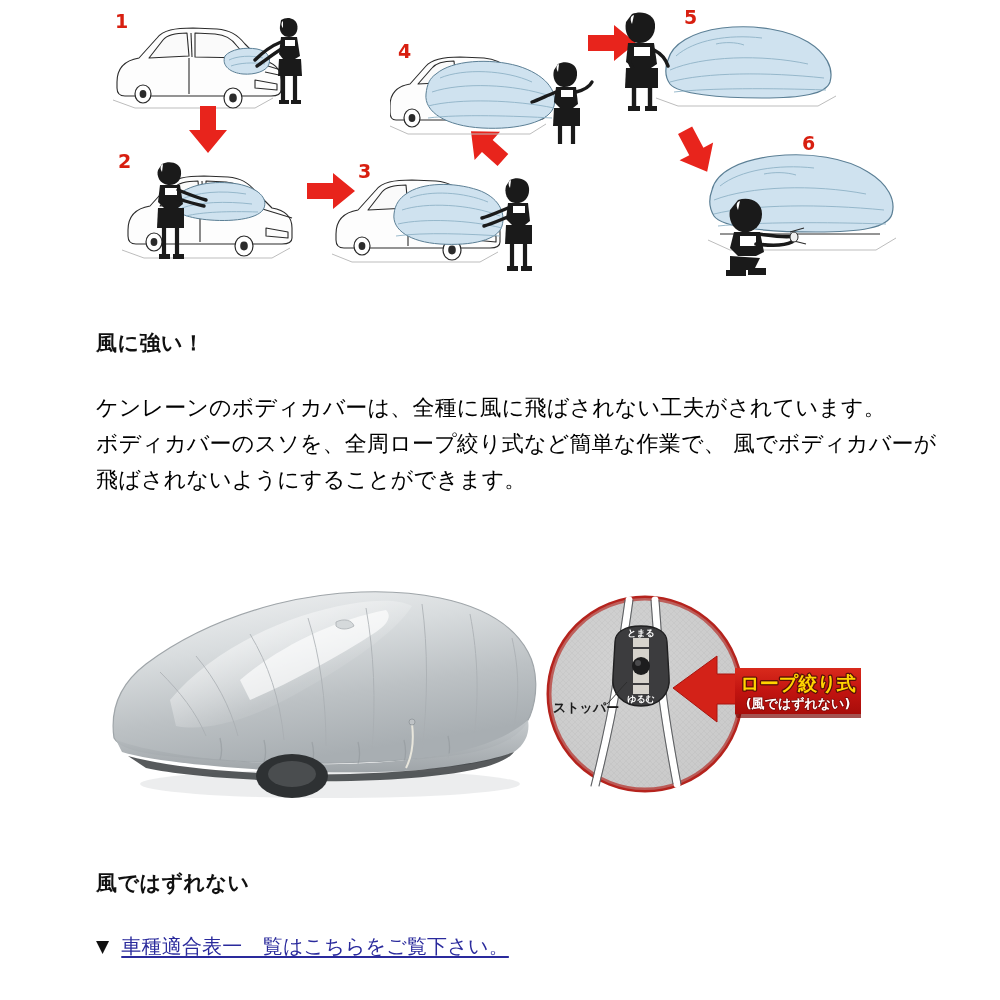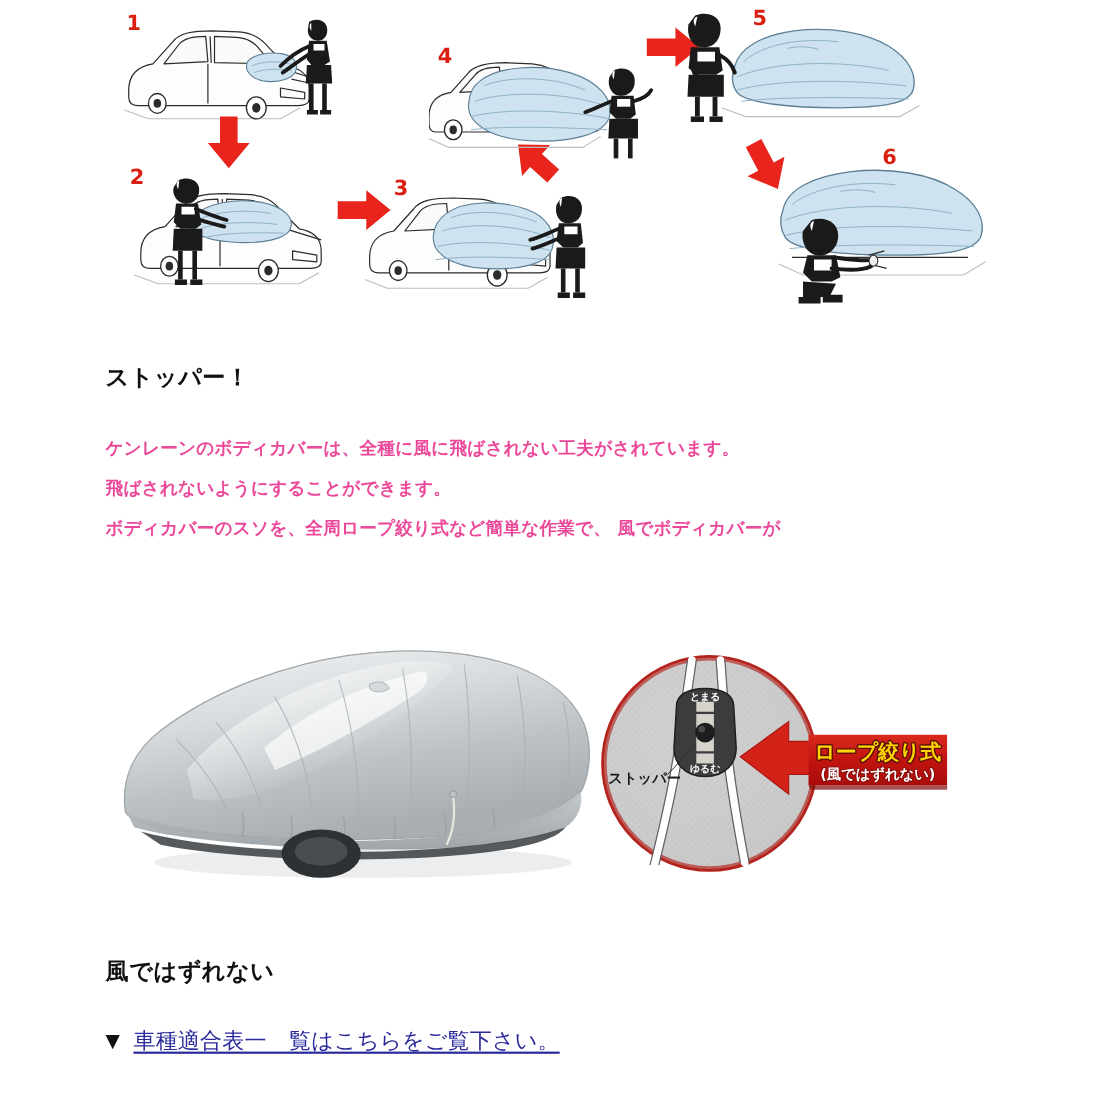--- a/index.html
+++ b/index.html
@@ -49,23 +49,23 @@
   }
   .heading {
     font-size: 21px;
     font-weight: bold;
     color: #111111;
     line-height: 1.3;
     letter-spacing: 0.5px;
     white-space: nowrap;
   }
   .para-line {
-    font-size: 16px;
-    font-weight: bold;
-    color: #ec4899;
+    font-size: 22px;
+    font-weight: normal;
+    color: #000000;
     line-height: 36px;
     letter-spacing: 0.2px;
     white-space: nowrap;
   }
   .link-line {
     font-size: 20px;
     line-height: 36px;
     letter-spacing: 0.2px;
     white-space: nowrap;
     color: #1a1a1a;
@@ -400,27 +400,27 @@
         <path d="M40 128 L40 142 L64 142 L70 130" fill="#1a1a1a"></path>
         <path d="M36 142 L56 142 L56 148 L36 148 Z" fill="#1a1a1a"></path>
         <path d="M58 140 L76 140 L76 147 L58 147 Z" fill="#1a1a1a"></path>
       </g>
     </svg>
   </div>
 
 </div>
 
 <div class="text-block" style="top:330px;">
-  <div class="heading">ストッパー！</div>
+  <div class="heading">風に強い！</div>
 </div>
 
 <div class="text-block" style="top:390px;">
   <div class="para-line">ケンレーンのボディカバーは、全種に風に飛ばされない工夫がされています。</div>
+  <div class="para-line">ボディカバーのスソを、全周ロープ絞り式など簡単な作業で、 風でボディカバーが</div>
   <div class="para-line">飛ばされないようにすることができます。</div>
-  <div class="para-line">ボディカバーのスソを、全周ロープ絞り式など簡単な作業で、 風でボディカバーが</div>
 </div>
 
 <div class="photo-area">
 
   <div class="cover-photo">
     <svg width="450" height="250" viewBox="0 0 450 250">
       <defs>
         <linearGradient id="silkA" x1="0" y1="0" x2="0.4" y2="1">
           <stop offset="0%" stop-color="#f4f5f6"></stop>
           <stop offset="38%" stop-color="#d8dcde"></stop>

